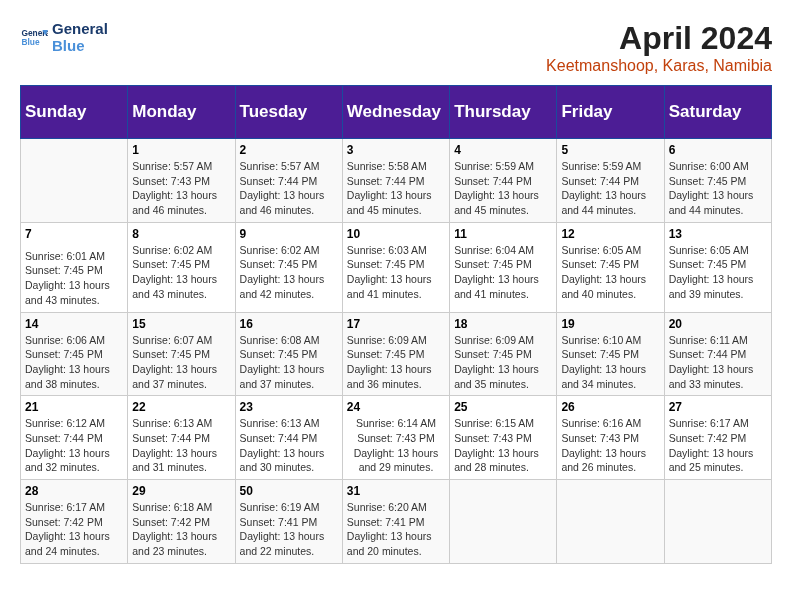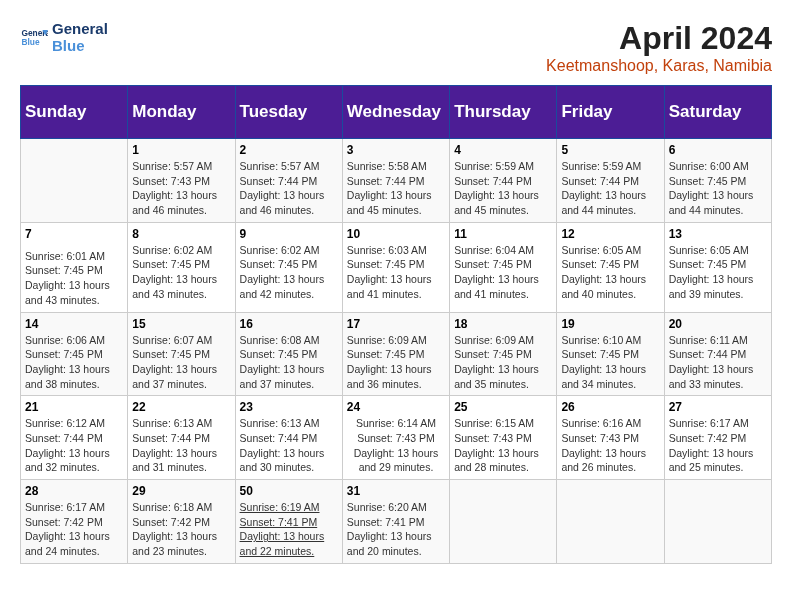--- a/index.html
+++ b/index.html
@@ -317,21 +317,21 @@
         </td>
         <td>
           <div class="day-num">29</div>
           <div class="day-info" style="white-space: pre-line;">Sunrise: 6:18 AM
 Sunset: 7:42 PM
 Daylight: 13 hours
 and 23 minutes.</div>
         </td>
         <td>
           <div class="day-num">50</div>
-          <div class="day-info" style="white-space: pre-line; text-decoration: underline;">Sunrise: 6:19 AM
+          <div class="day-info" style="white-space: pre-line;">Sunrise: 6:19 AM
 Sunset: 7:41 PM
 Daylight: 13 hours
 and 22 minutes.</div>
         </td>
         <td>
           <div class="day-num">31</div>
           <div class="day-info" style="white-space: pre-line;">Sunrise: 6:20 AM
 Sunset: 7:41 PM
 Daylight: 13 hours
 and 20 minutes.</div>

